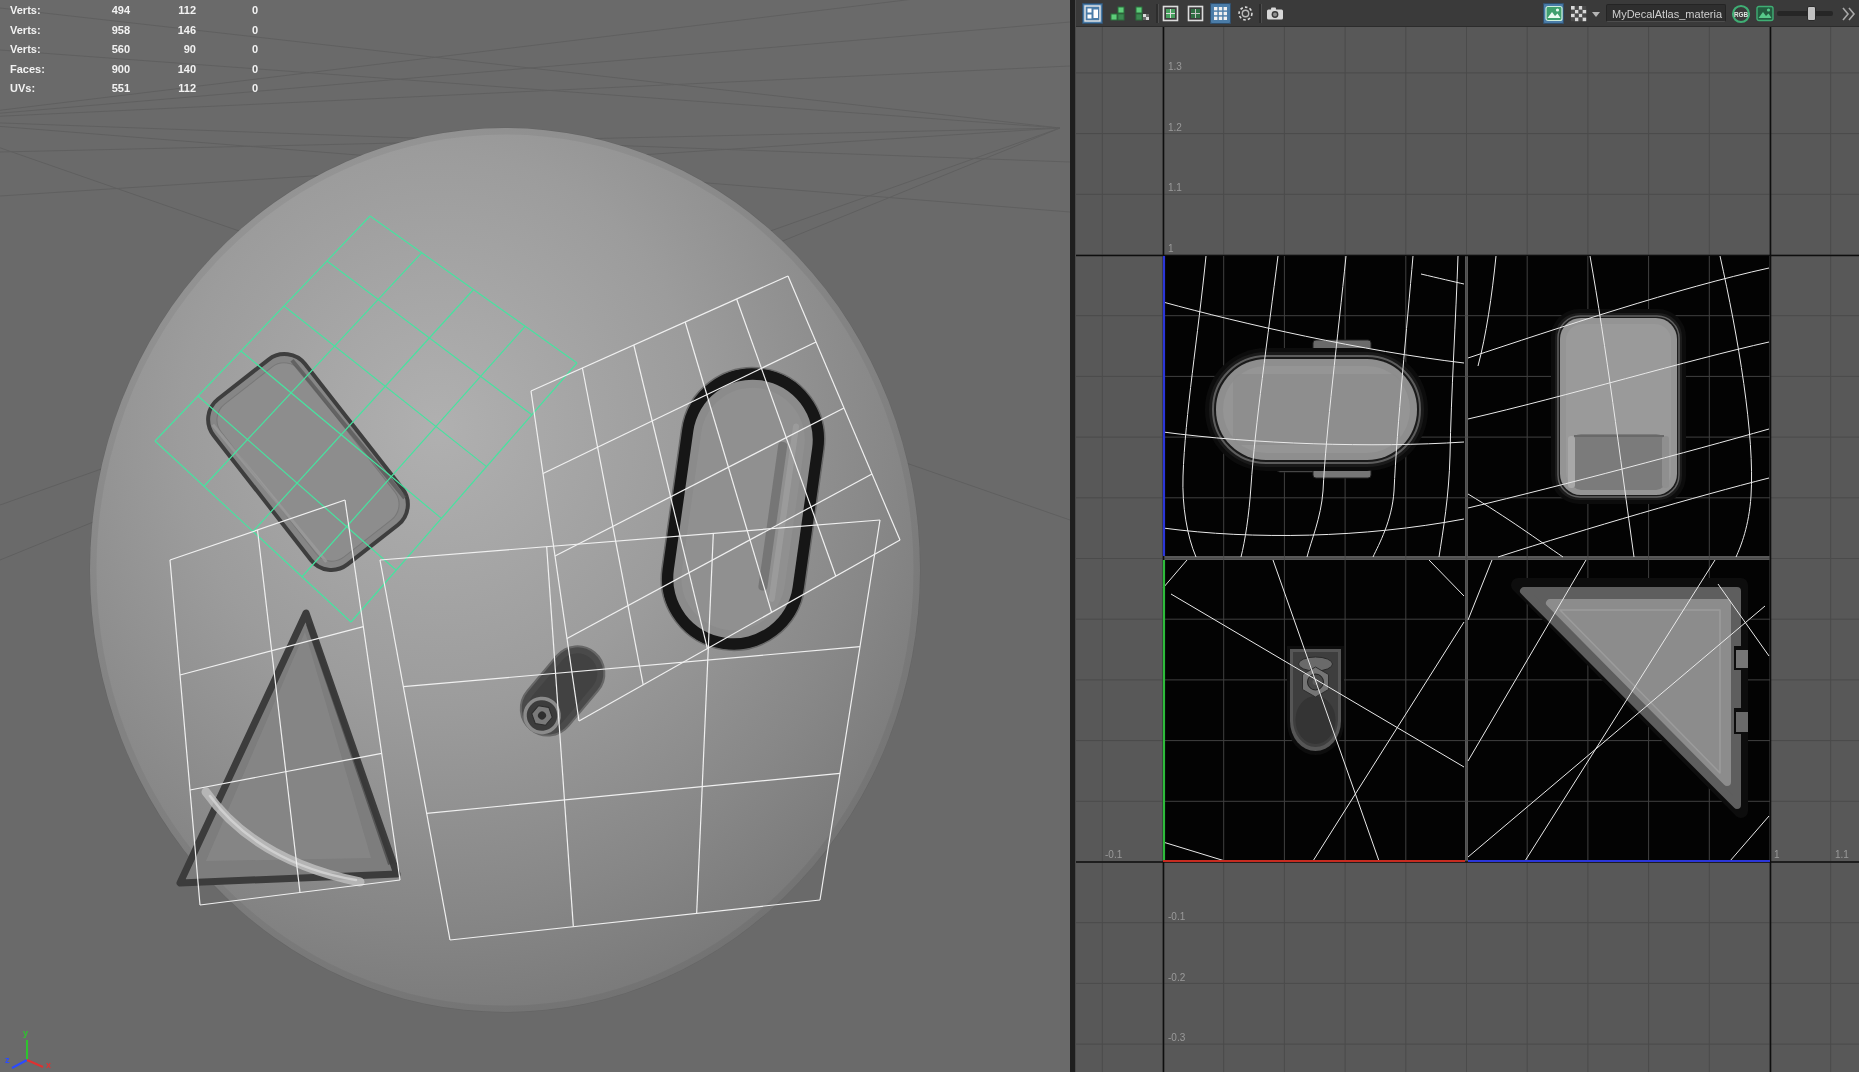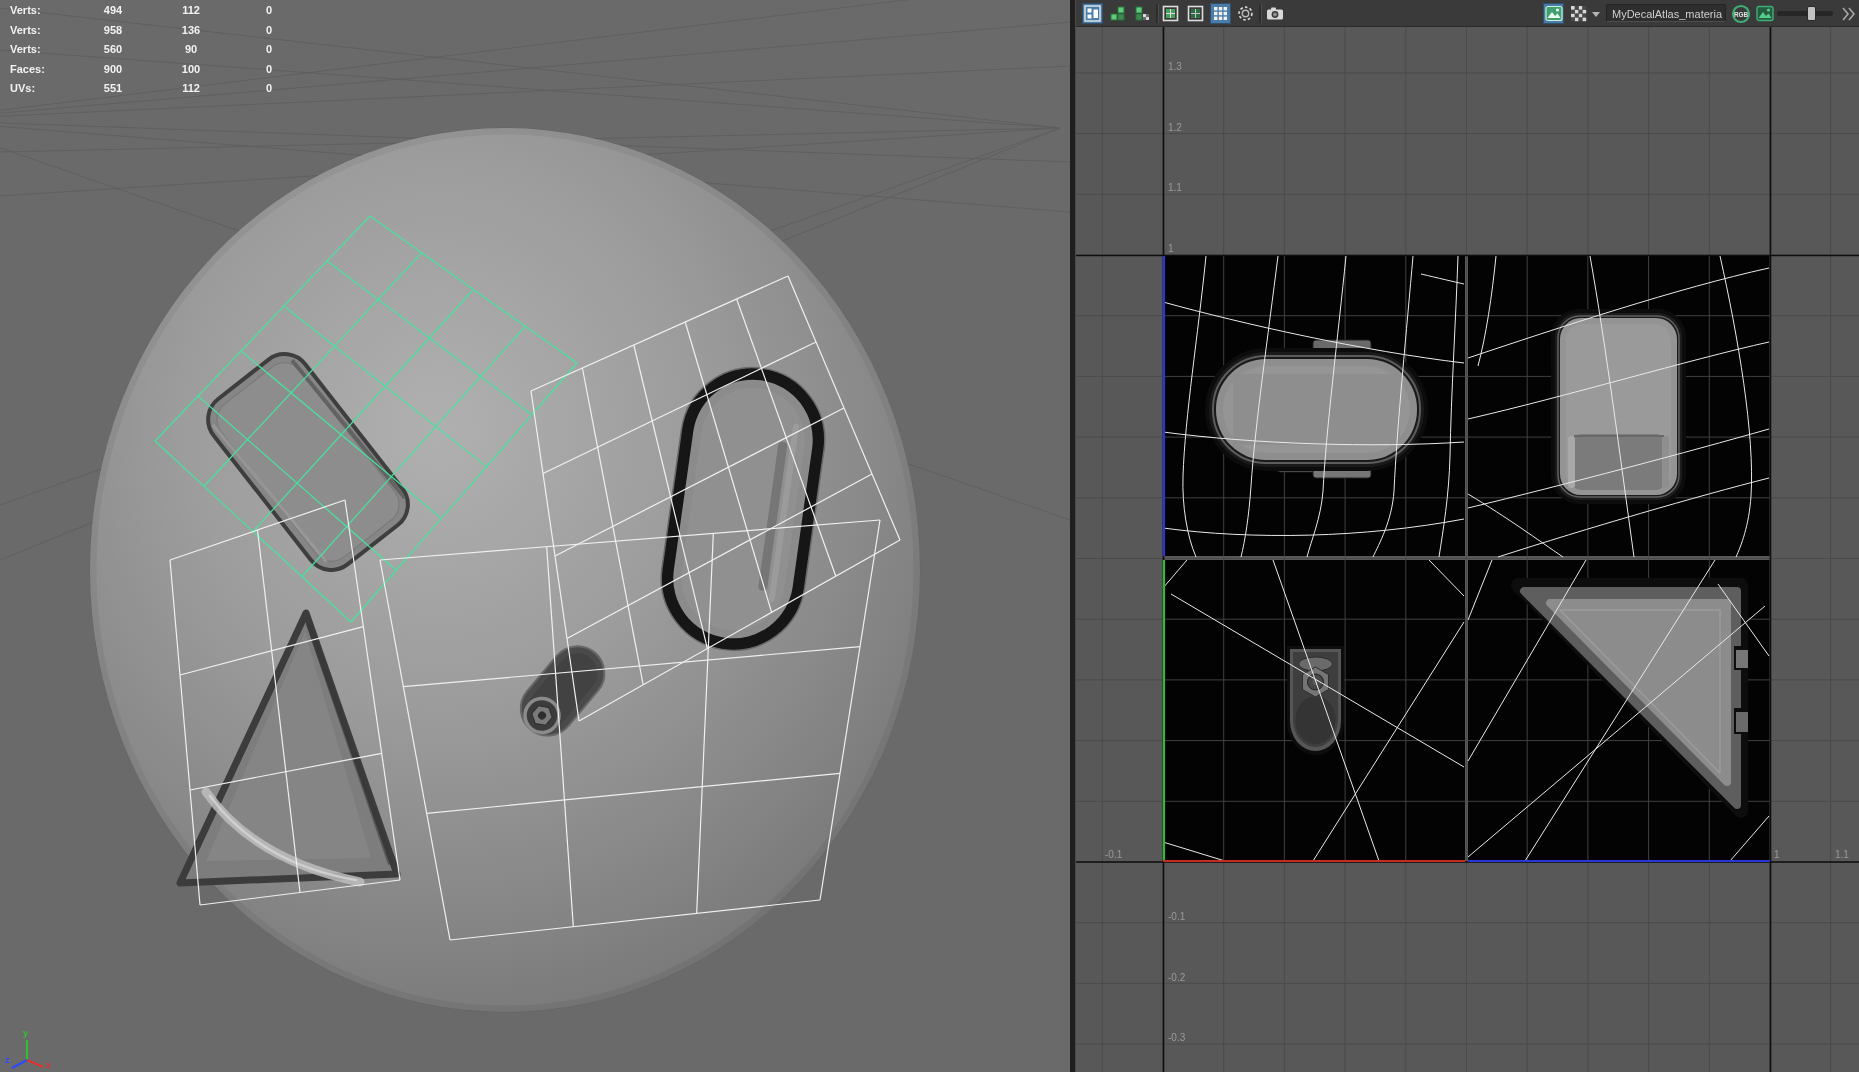--- a/index.html
+++ b/index.html
@@ -1,23 +1,23 @@
 <!DOCTYPE html>
 <html><head>
 <meta charset="utf-8">
 <style>
   html,body{margin:0;padding:0;background:#444;font-family:"Liberation Sans",sans-serif;}
   #stage{position:relative;width:1859px;height:1072px;overflow:hidden;background:#6a6a6a;}
   
   #viewport{position:absolute;left:0;top:0;width:1070px;height:1072px;background:#6a6a6a;}
   #viewport svg{position:absolute;left:0;top:0;}
   #stats{position:absolute;left:10px;top:1px;width:260px;color:#f2f2f2;font-size:11px;font-weight:bold;line-height:19.5px;}
-  .srow{display:grid;grid-template-columns:58px 62px 66px 62px;gap:14px;}
+  .srow{display:grid;grid-template-columns:58px 62px 66px 62px;}
   .srow .lab{text-align:left;}
-  .srow .num{text-align:center;}
+  .srow .num{text-align:right;}
   
   #divider{position:absolute;left:1070px;top:0;width:6px;height:1072px;background:#1f1f1f;border-right:1px solid #4a4a4a;box-sizing:border-box;}
   
   #panel{position:absolute;left:1076px;top:0;width:783px;height:851px;background:#585858;}
   #toolbar{position:absolute;left:0;top:0;width:783px;height:27px;background:#3a3a3a;border-bottom:1px solid #2c2c2c;box-sizing:border-box;}
   .tbtn{position:absolute;top:3px;width:21px;height:21px;border-radius:2px;display:flex;align-items:center;justify-content:center;}
   .tbtn.active{background:#4a7ca8;box-shadow:inset 0 0 0 1px #2f4f6d;}
   .tdiv{position:absolute;top:4px;width:2px;height:19px;background:#2d2d2d;border-right:1px solid #4e4e4e;}
   #matfield{position:absolute;left:530px;top:4px;width:120px;height:18px;background:#2e2e2e;border:1px solid #242424;border-bottom-color:#4d4d4d;border-radius:2px;color:#cfcfcf;font-size:11px;line-height:18px;padding:0 5px;overflow:hidden;white-space:nowrap;box-sizing:border-box;}
   #uvcanvas{position:absolute;left:0;top:27px;}
@@ -150,33 +150,33 @@
     <div id="stats">
       <div class="srow">
           <span class="lab">Verts:</span>
           <span class="num">494</span>
           <span class="num">112</span>
           <span class="num">0</span>
         </div>
       <div class="srow">
           <span class="lab">Verts:</span>
           <span class="num">958</span>
-          <span class="num">136</span>
+          <span class="num">146</span>
           <span class="num">0</span>
         </div>
       <div class="srow">
           <span class="lab">Verts:</span>
           <span class="num">560</span>
           <span class="num">90</span>
           <span class="num">0</span>
         </div>
       <div class="srow">
           <span class="lab">Faces:</span>
           <span class="num">900</span>
-          <span class="num">100</span>
+          <span class="num">140</span>
           <span class="num">0</span>
         </div>
       <div class="srow">
           <span class="lab">UVs:</span>
           <span class="num">551</span>
           <span class="num">112</span>
           <span class="num">0</span>
         </div>
     </div>
   </div>

